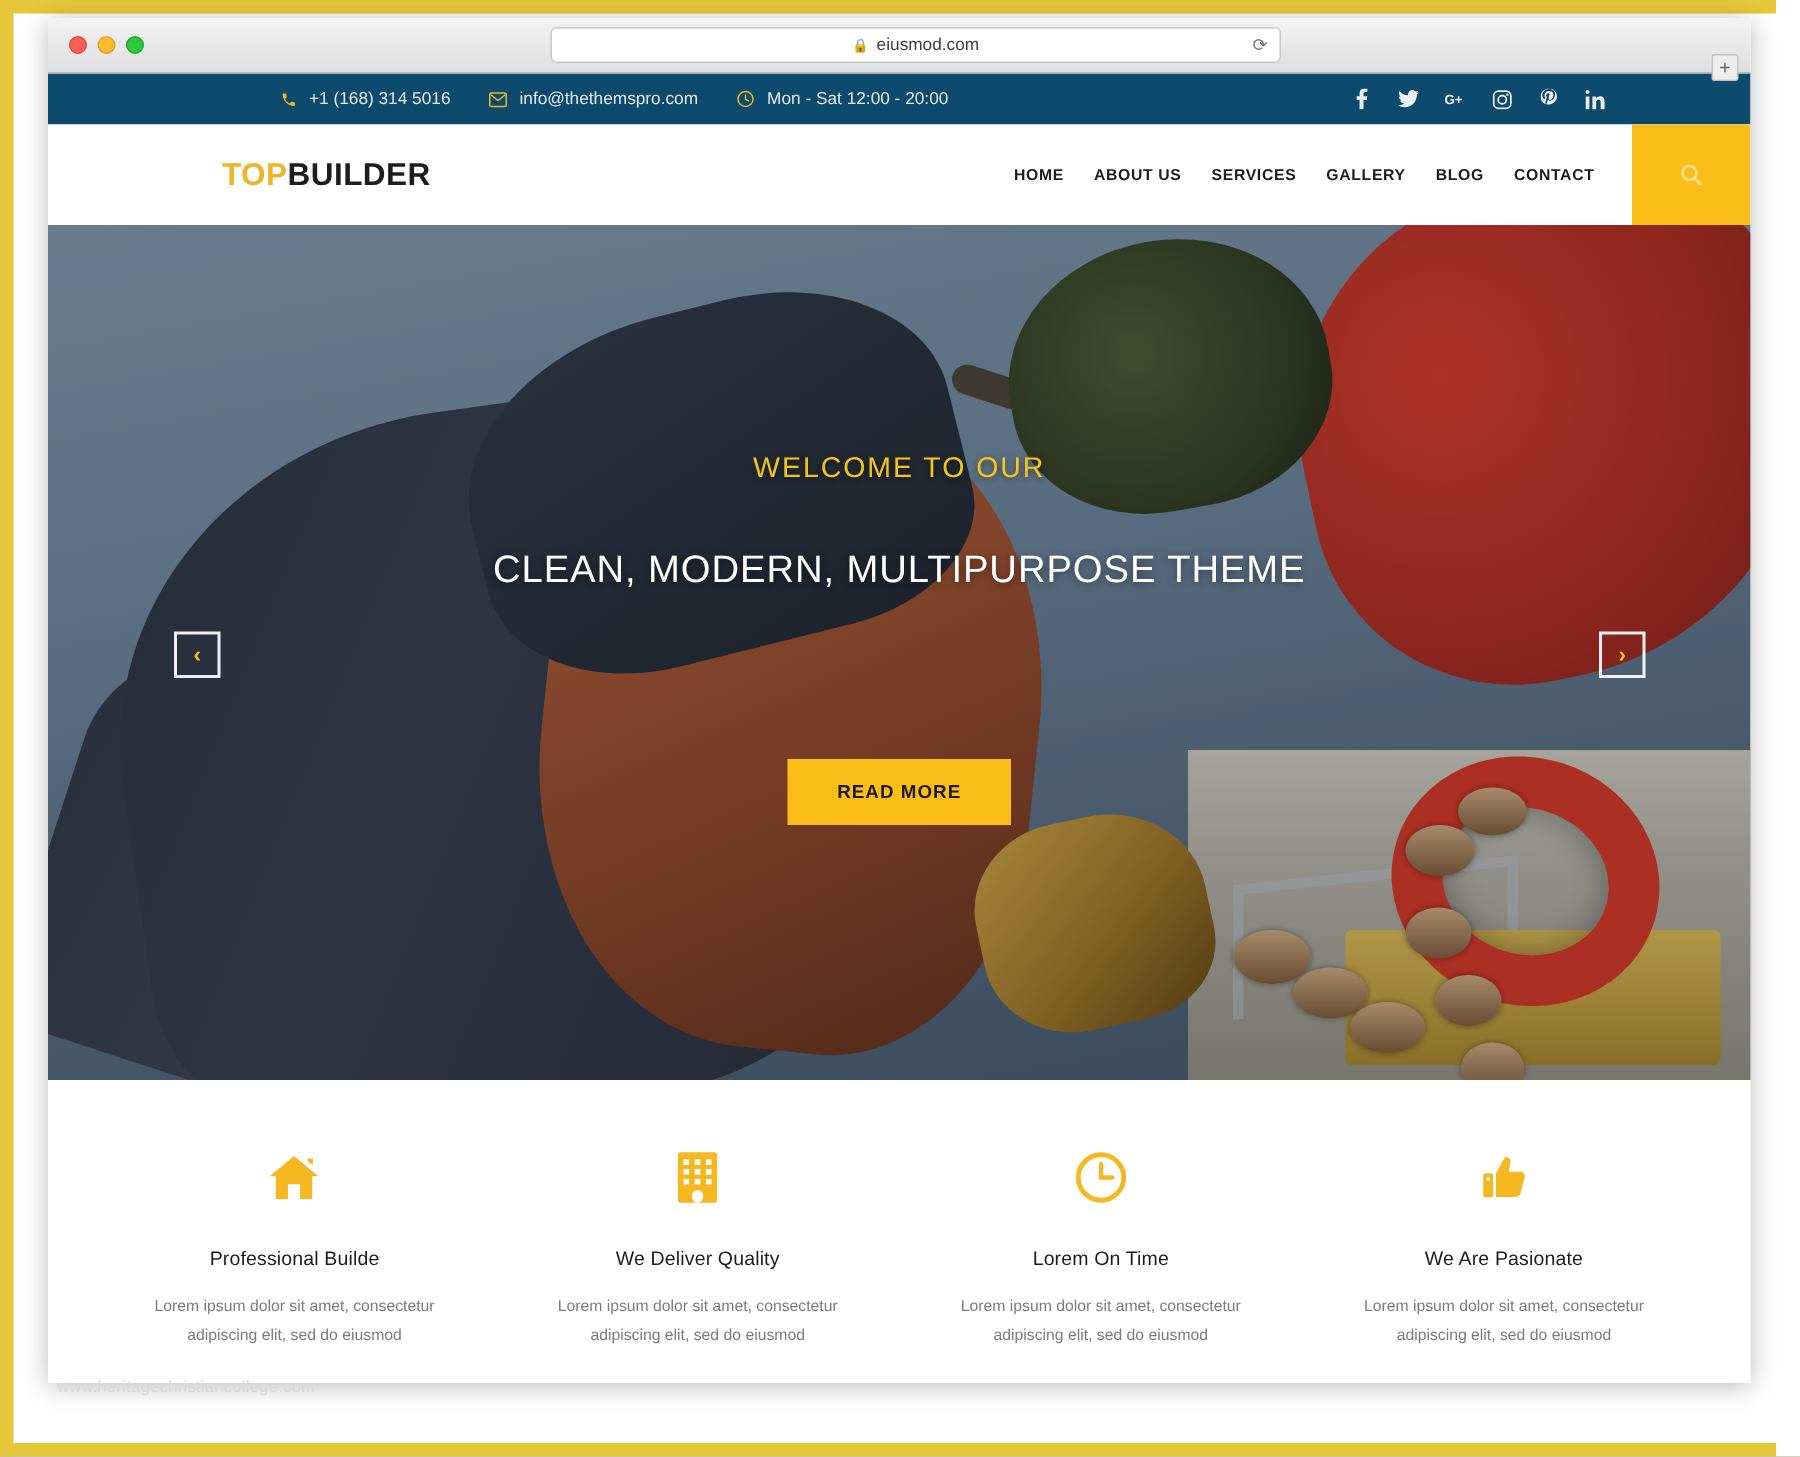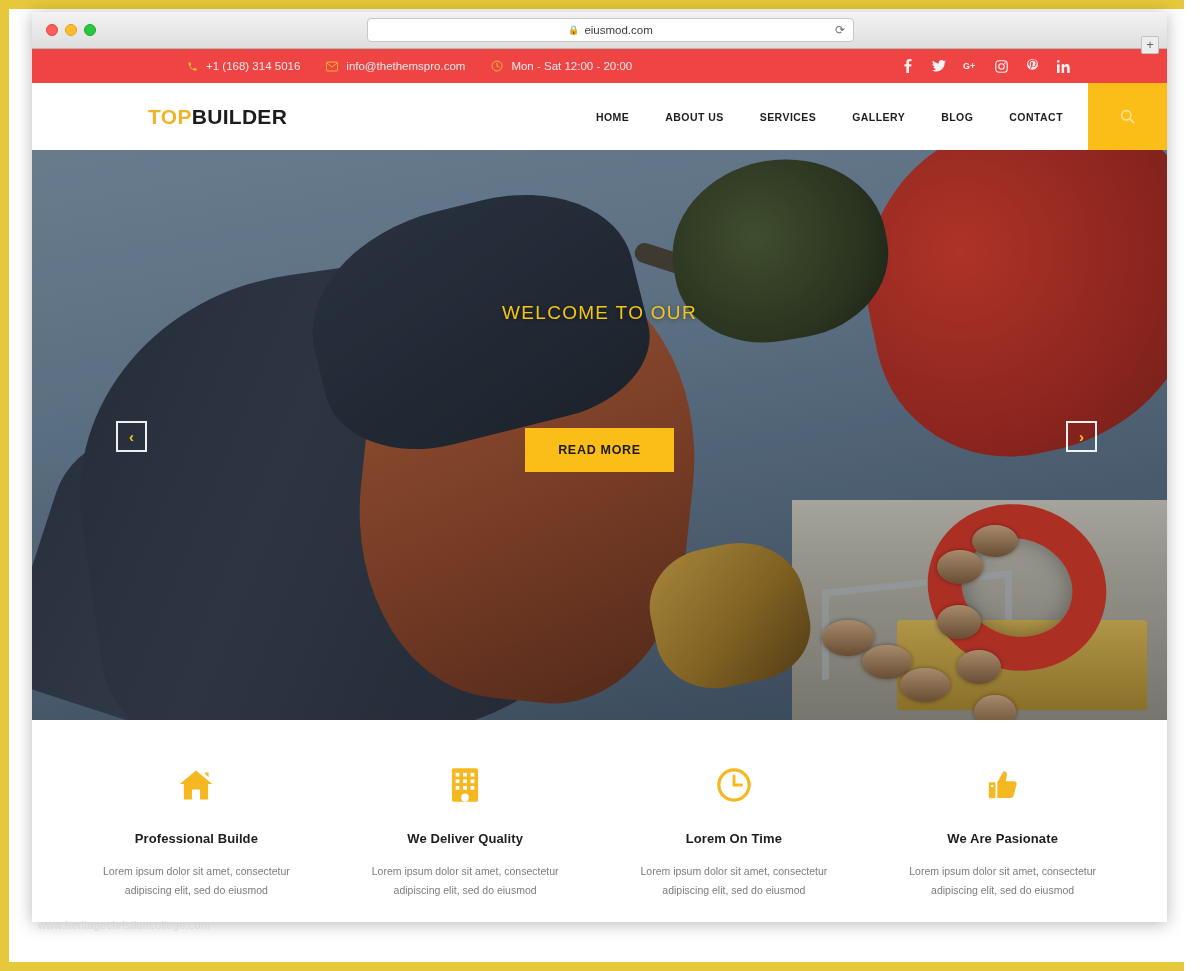--- a/index.html
+++ b/index.html
@@ -85,21 +85,21 @@
     background: #ededed;
     border: 1px solid #c3c3c3;
     border-radius: 2px;
     font-size: 13px; line-height: 15px; text-align: center;
     color: #666;
   }
 
   
   .topbar {
     height: 34px;
-    background: #ef4444;
+    background: #0c4a6e;
     display: flex;
     align-items: center;
     padding: 0 31px;
     color: #e7e9eb;
     font-size: 11.5px;
   }
   .topbar-left { display: flex; align-items: center; gap: 26px; margin-left: 124px; }
   .tb-item { display: flex; align-items: center; gap: 8px; white-space: nowrap; }
   .tb-ico { color: #f0b429; font-size: 11px; display: inline-flex; }
   .tb-ico svg { display: block; }
@@ -127,21 +127,21 @@
     font-weight: 700;
     letter-spacing: .3px;
   }
   .logo .t1 { color: #f0b429; }
   .logo .t2 { color: #1d1d1d; }
 
   .nav {
     margin-left: auto;
     display: flex;
     align-items: flex-start;
-    gap: 36px;
+    gap: 20px;
     margin-right: 25px;
   }
   .nav a {
     font-size: 10.5px;
     font-weight: 700;
     letter-spacing: .45px;
     color: #1d1d1d;
     text-decoration: none;
     white-space: nowrap;
   }
@@ -334,21 +334,21 @@
     padding: 0 14px;
   }
   .feature .ficon {
     height: 40px;
     display: flex; align-items: center; justify-content: center;
     margin-bottom: 26px;
   }
   .feature .ficon svg { display: block; }
   .feature h3 {
     font-size: 13px;
-    font-weight: 700;
+    font-weight: 400;
     color: #1d1d1d;
     letter-spacing: .1px;
     margin-bottom: 16px;
   }
   .feature p {
     font-size: 10.5px;
     line-height: 19px;
     color: #7c7c7c;
     max-width: 215px;
     margin: 0 auto;
@@ -502,20 +502,21 @@
       <div class="chain" style="left:925px;top:500px;width:44px;height:34px;"></div>
       <div class="chain" style="left:942px;top:545px;width:42px;height:34px;"></div>
       <div class="hero-overlay"></div>
     </div>
 
     <div class="arrow prev">‹</div>
     <div class="arrow next">›</div>
 
     <div class="hero-content">
       <div class="hero-sub">WELCOME TO OUR</div>
+      <h1 class="hero-title">CLEAN, MODERN, MULTIPURPOSE THEME</h1>
       <button class="read-more">READ MORE</button>
     </div>
   </div>
 
   <div class="features">
     <div class="feature">
       <div class="ficon">
         <svg width="36" height="34" viewBox="0 0 40 36">
             <path d="M20 2 L38 17 L33.5 17 L33.5 34 L24.5 34 L24.5 23 L15.5 23 L15.5 34 L6.5 34 L6.5 17 L2 17 Z" fill="#f5b820"></path>
             <path d="M30 4h4v5l-4-3.5z" fill="#f5b820"></path>

